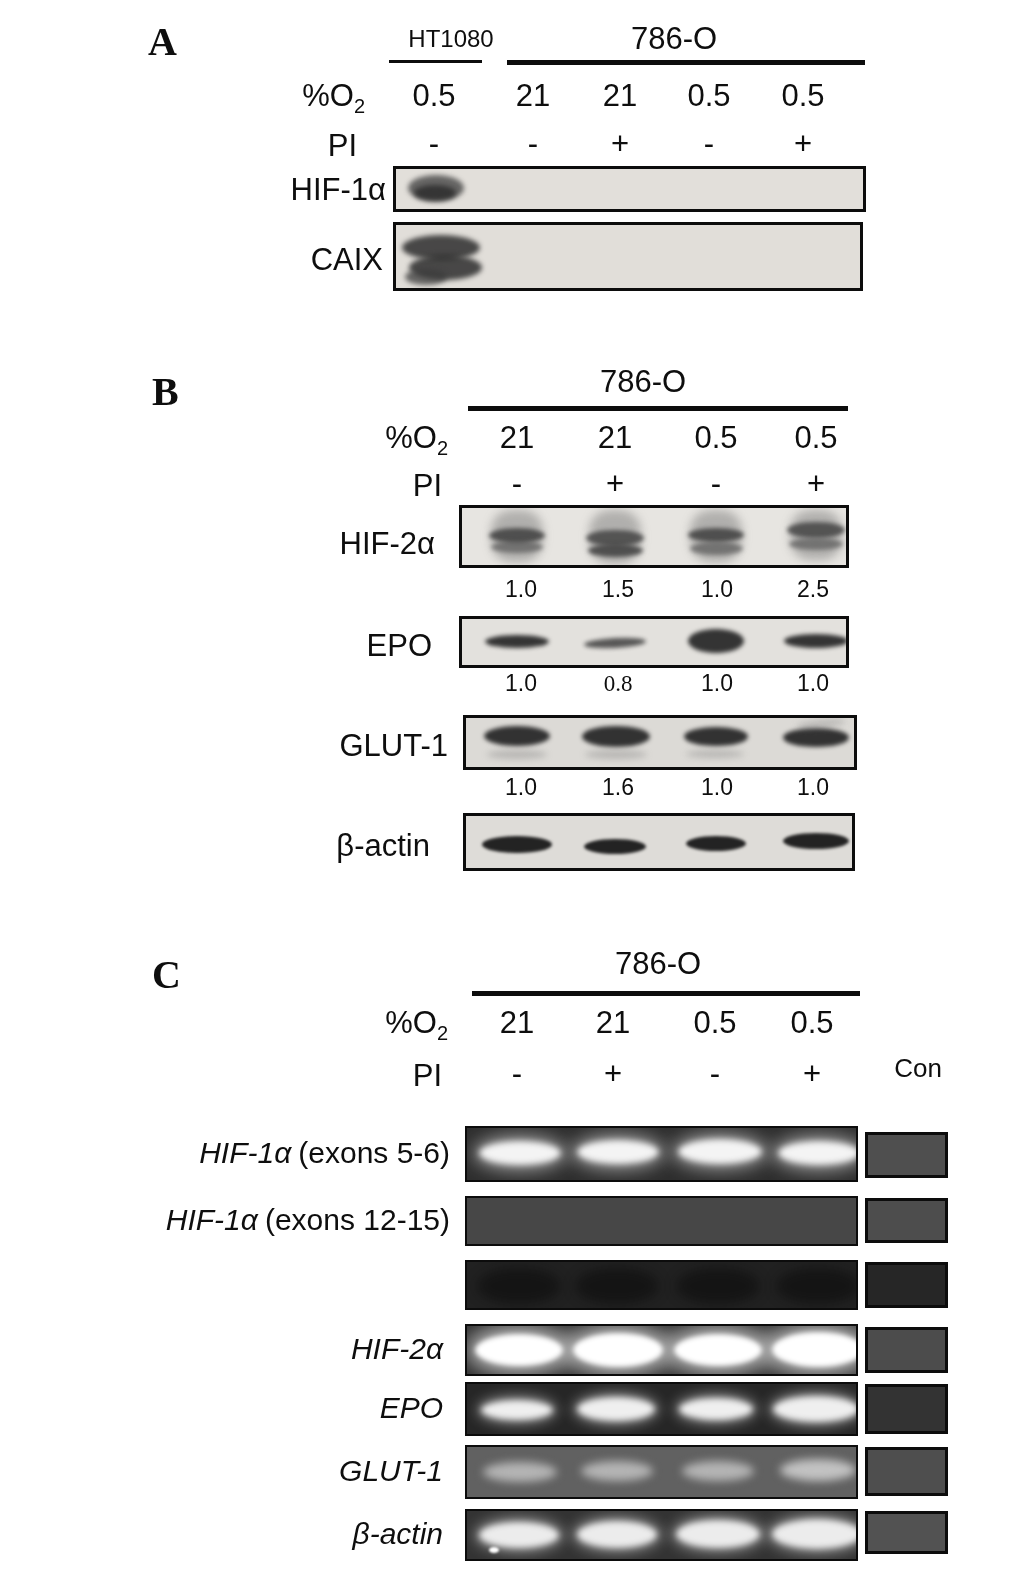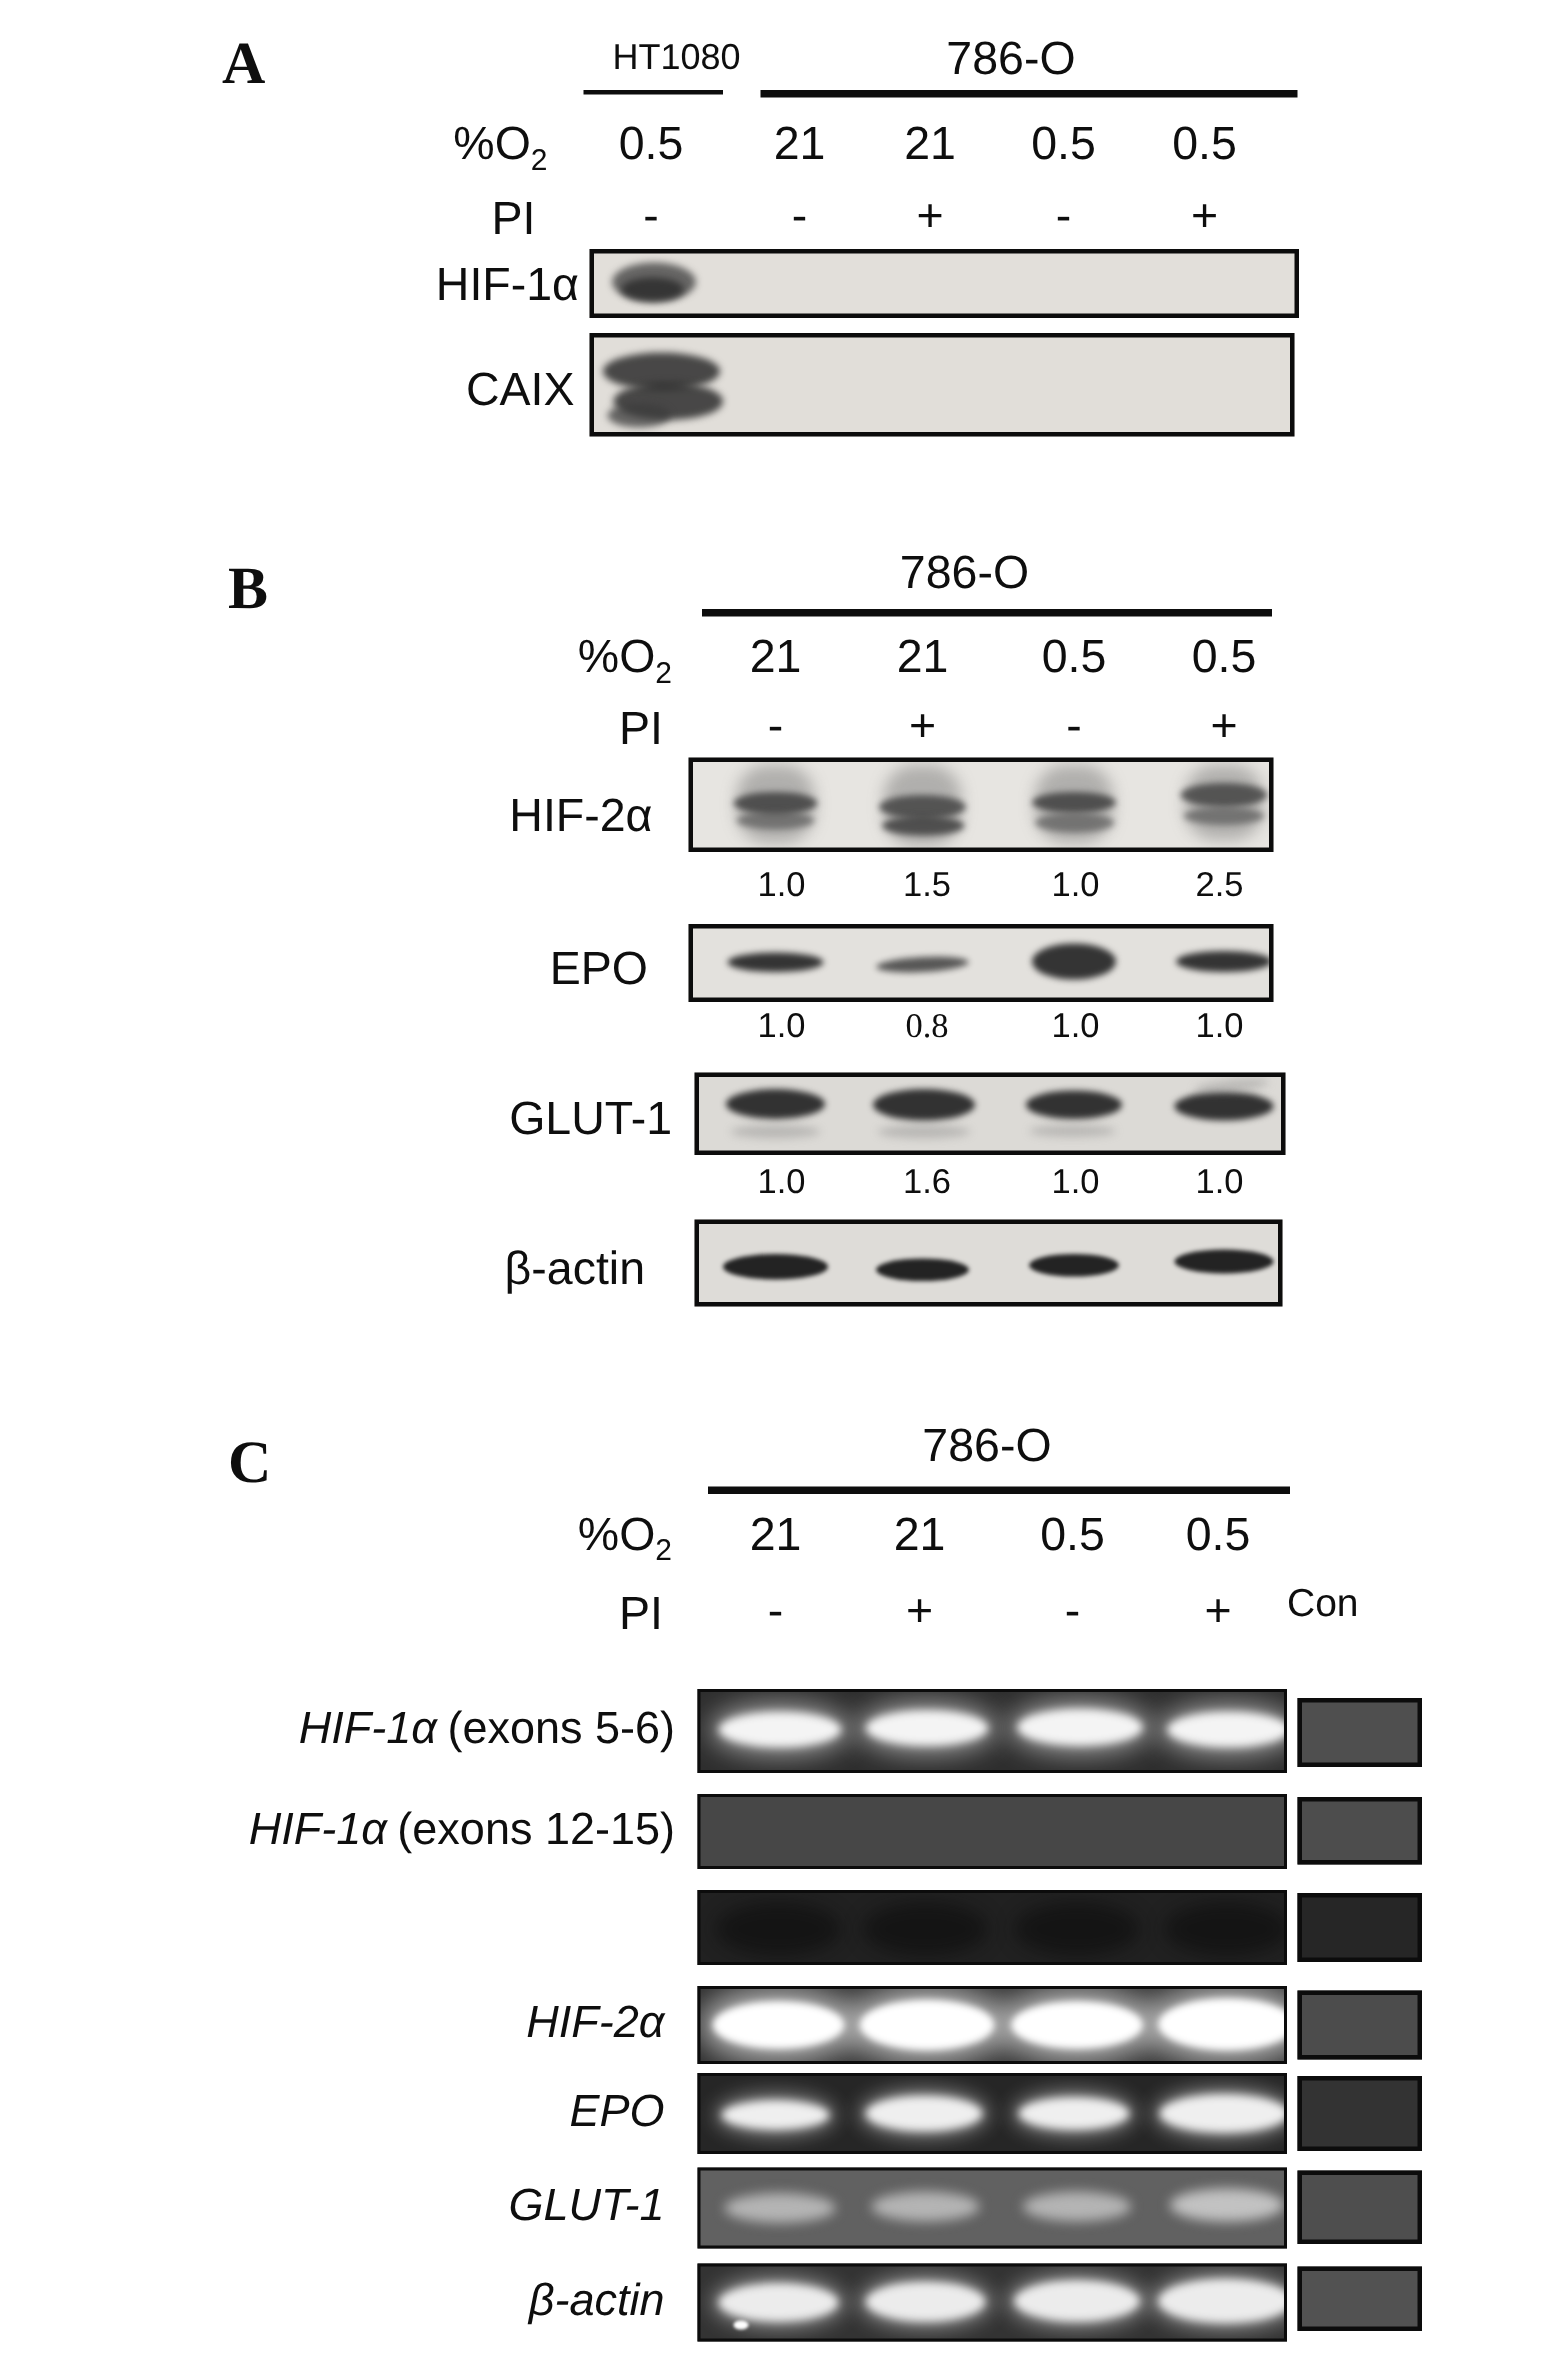--- a/index.html
+++ b/index.html
@@ -167,21 +167,21 @@
   <div class="lv" style="left:472px;top:1007px;">21</div>
   <div class="lv" style="left:568px;top:1007px;">21</div>
   <div class="lv" style="left:670px;top:1007px;">0.5</div>
   <div class="lv" style="left:767px;top:1007px;">0.5</div>
 
   <div class="rowlab" style="left:330px;top:1060px;width:112px;">PI</div>
   <div class="lv" style="left:472px;top:1058px;">-</div>
   <div class="lv" style="left:568px;top:1058px;">+</div>
   <div class="lv" style="left:670px;top:1058px;">-</div>
   <div class="lv" style="left:767px;top:1058px;">+</div>
-  <div class="abs" style="left:858px;top:1055px;width:84px;text-align:left;font-size:26px;line-height:1;">Con</div>
+  <div class="abs" style="left:858px;top:1055px;width:84px;text-align:right;font-size:26px;line-height:1;">Con</div>
 
   <div class="gellab" style="top:1136px;"><span class="gene-it">HIF-1α</span><span class="gene-sfx">(exons 5-6)</span></div>
   <div class="gel" style="left:465px;top:1126px;width:393px;height:56px;background:#2e2e2e;">
     <div class="band g-white" style="left:12px;top:13px;width:82px;height:24px;"></div>
     <div class="band g-white" style="left:110px;top:12px;width:82px;height:24px;"></div>
     <div class="band g-white" style="left:211px;top:11px;width:84px;height:25px;"></div>
     <div class="band g-white" style="left:311px;top:13px;width:82px;height:24px;"></div>
   </div>
   <div class="con" style="left:865px;top:1132px;width:83px;height:46px;background:#4f4f4f;"></div>
 

